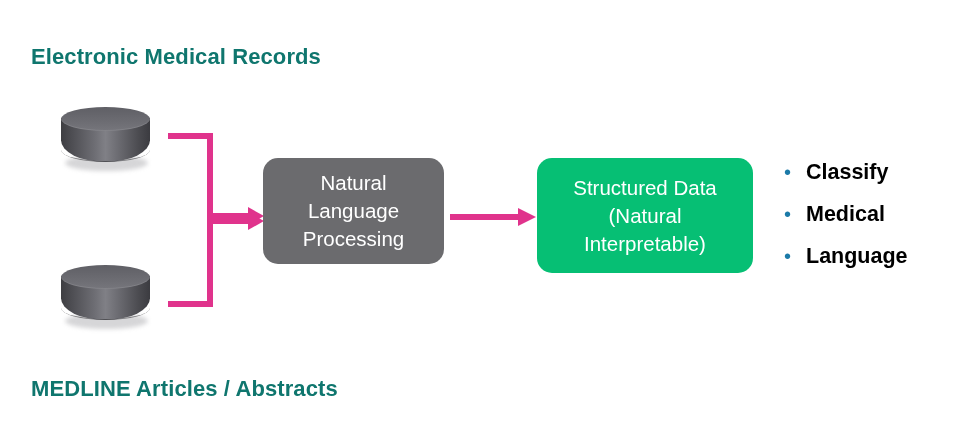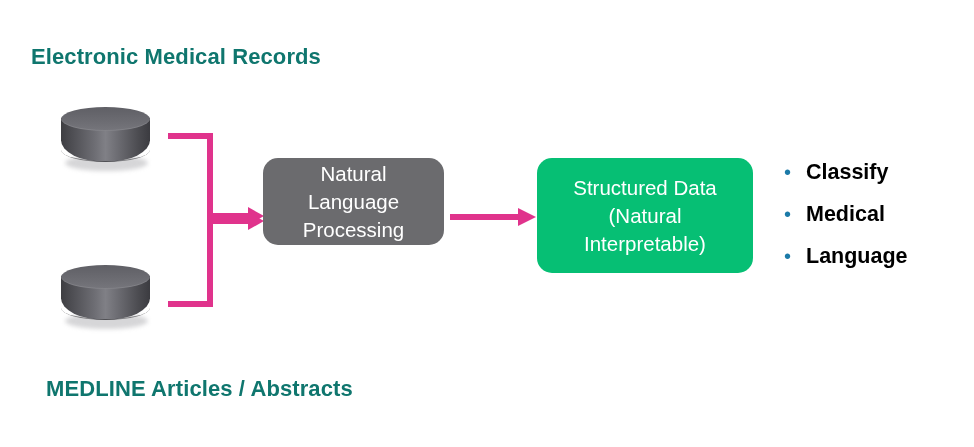--- a/index.html
+++ b/index.html
@@ -23,21 +23,21 @@
   .heading {
     position: absolute;
     font-family: "Liberation Sans", sans-serif;
     font-weight: bold;
     font-size: 22px;
     letter-spacing: 0.1px;
     color: #0f766e;
     white-space: nowrap;
   }
   #title-emr  { left: 31px; top: 44px; }
-  #title-medline { left: 31px; top: 376px; margin-left: 15px; }
+  #title-medline { left: 31px; top: 376px; }
 
   
   .cylinder {
     position: absolute;
     width: 89px;
     height: 63px;
   }
   #cylinder-emr     { left: 61px; top: 107px; }
   #cylinder-medline { left: 61px; top: 265px; }
   .cyl-shadow {
@@ -104,21 +104,21 @@
     font-family: "Liberation Sans", sans-serif;
     font-size: 20.5px;
     line-height: 28px;
     font-weight: normal;
     white-space: pre-line;
     box-sizing: border-box;
     padding: 4px 8px;
   }
   #box-nlp {
     left: 263px; top: 158px;
-    width: 181px; height: 87px;
+    width: 181px; height: 106px;
     background: #6b6b6e;
   }
   #box-output {
     left: 537px; top: 158px;
     width: 216px; height: 115px;
     background: #06bf74;
   }
 
   
   #capability-list {

